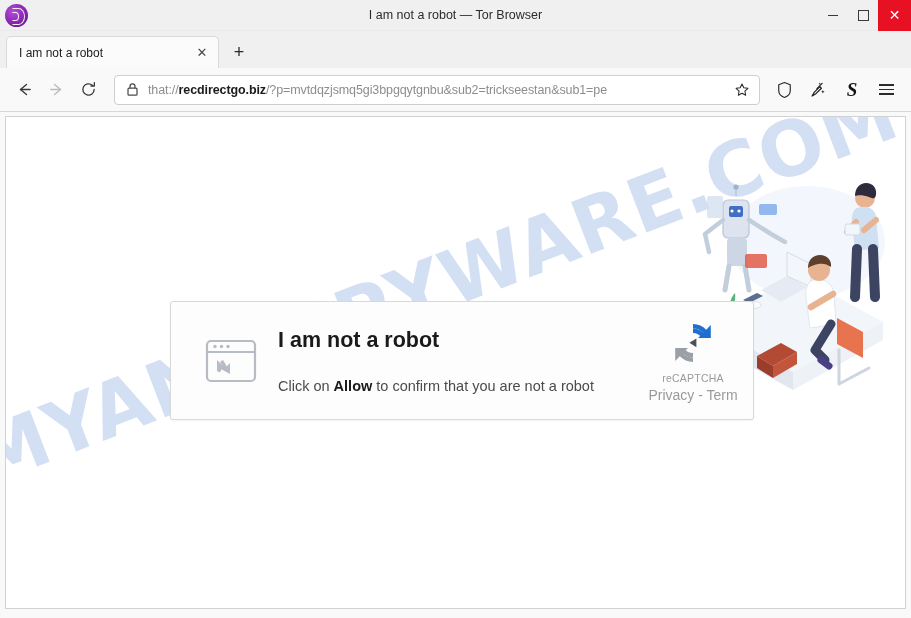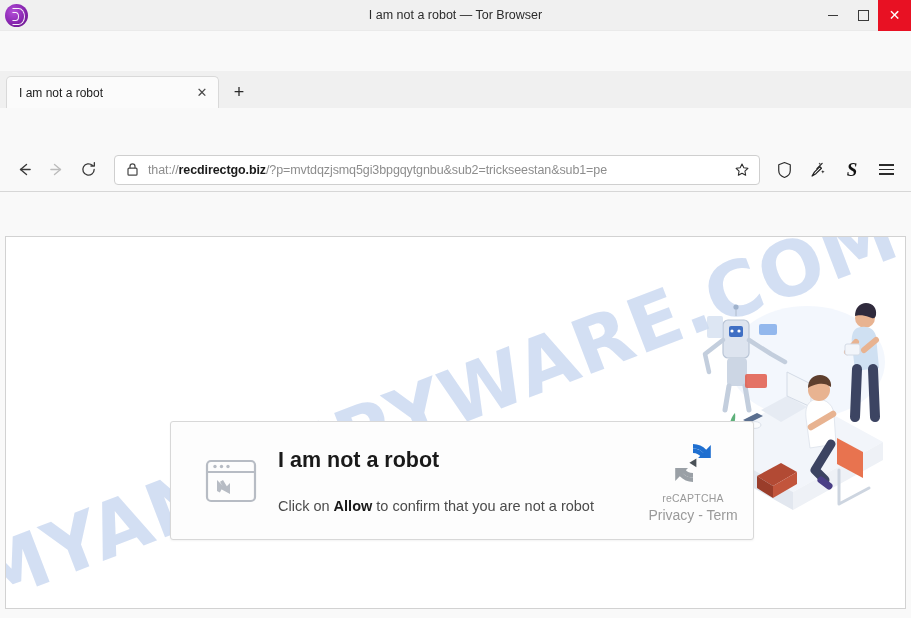--- a/index.html
+++ b/index.html
@@ -6,21 +6,21 @@
   html, body {
     width: 911px; height: 618px;
     font-family: "Liberation Sans", sans-serif;
     background: #ffffff;
     overflow: hidden;
   }
   .window {
     position: relative;
     width: 911px; height: 618px;
     background: #f9f9f9;
-    display: flex; flex-direction: column; gap: 40px;
+    display: flex; flex-direction: column;
   }
 
   
   .titlebar {
     position: relative;
     height: 31px;
     background: #f0f0f0;
     display: flex; align-items: center;
     flex: 0 0 31px;
     border-bottom: 1px solid #eaeaea;

